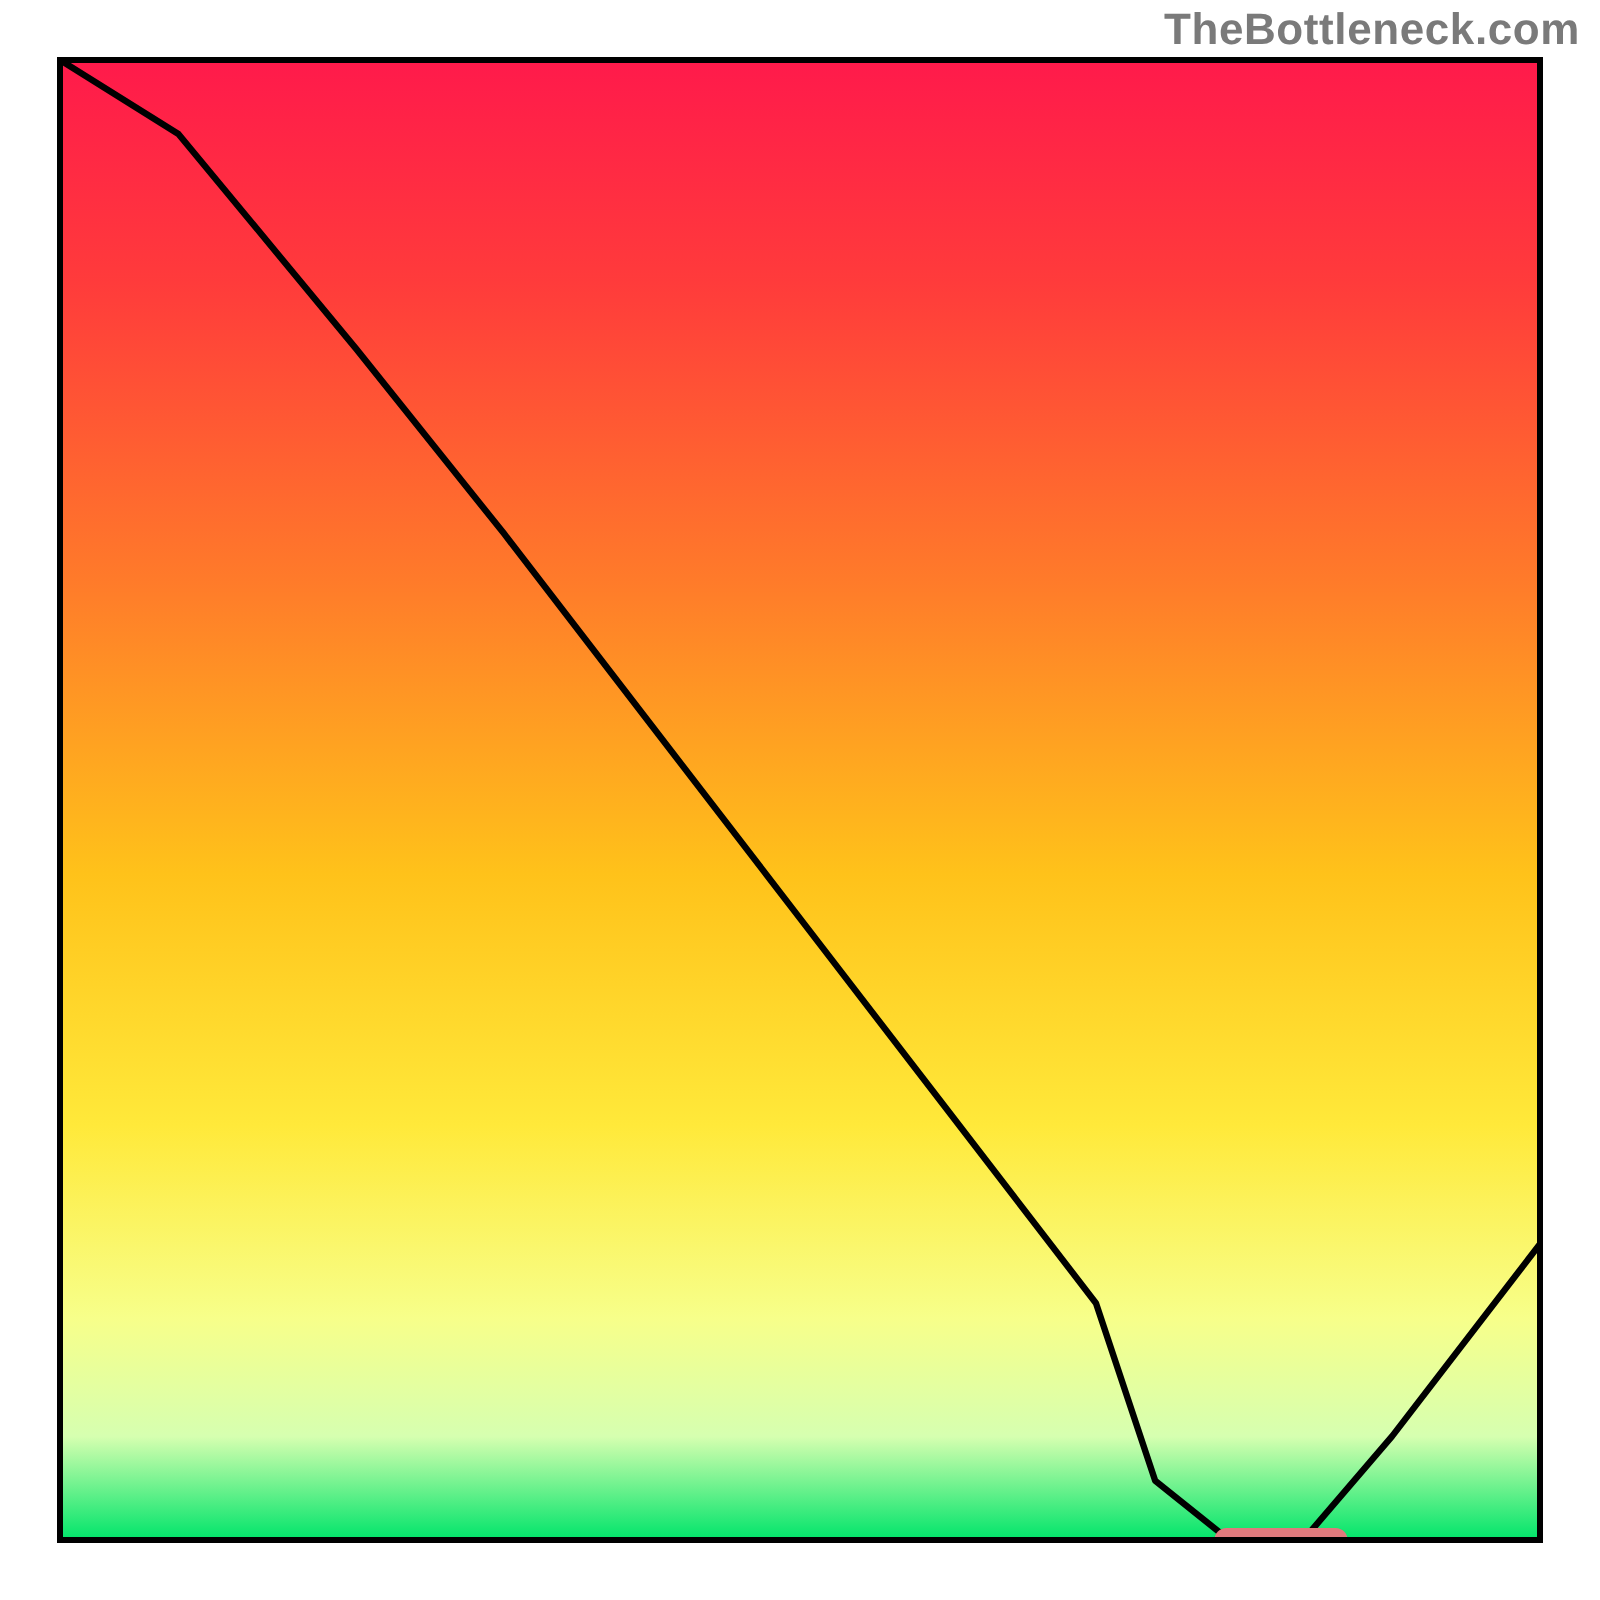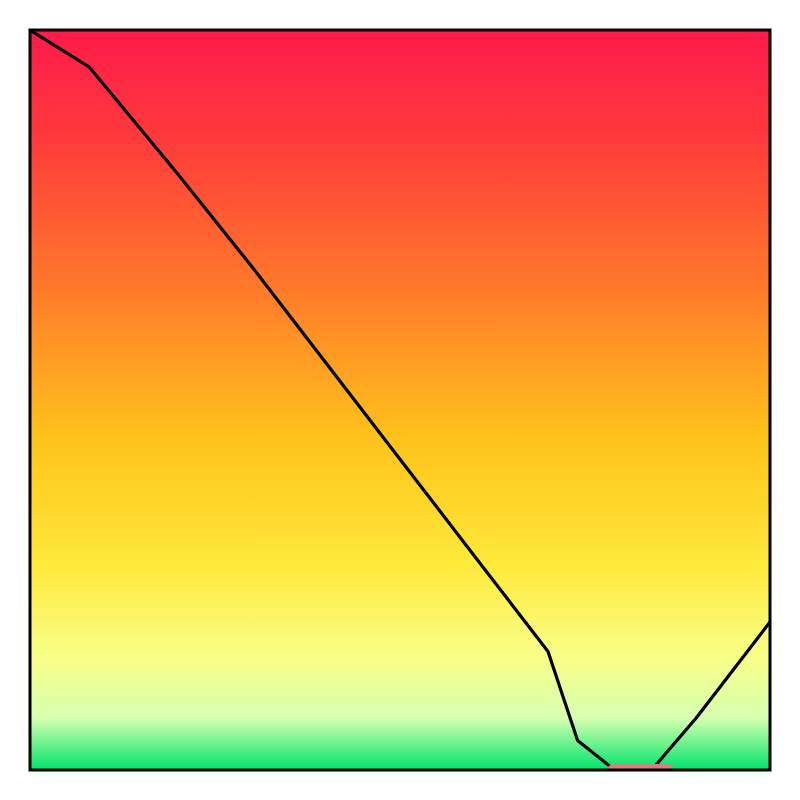--- a/index.html
+++ b/index.html
@@ -33,20 +33,21 @@
     width: 800px;
     height: 800px;
     display: block;
   }
 </style>
 </head>
 <body>
 
 <div class="stage">
 
+  <div class="watermark">TheBottleneck.com</div>
 
   <svg class="chart" viewBox="0 0 800 800">
     <defs>
       <linearGradient id="bg-grad" x1="0" y1="0" x2="0" y2="1">
           <stop offset="0%" stop-color="#ff1a4b"></stop>
           <stop offset="15%" stop-color="#ff3b3b"></stop>
           <stop offset="35%" stop-color="#ff7a2a"></stop>
           <stop offset="55.00000000000001%" stop-color="#ffc21a"></stop>
           <stop offset="72%" stop-color="#ffe93a"></stop>
           <stop offset="85%" stop-color="#f7ff8a"></stop>

